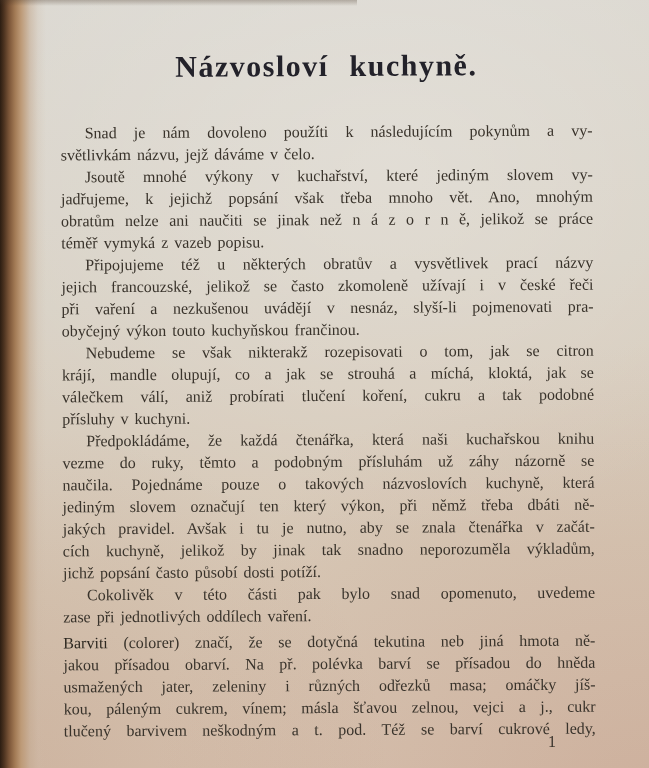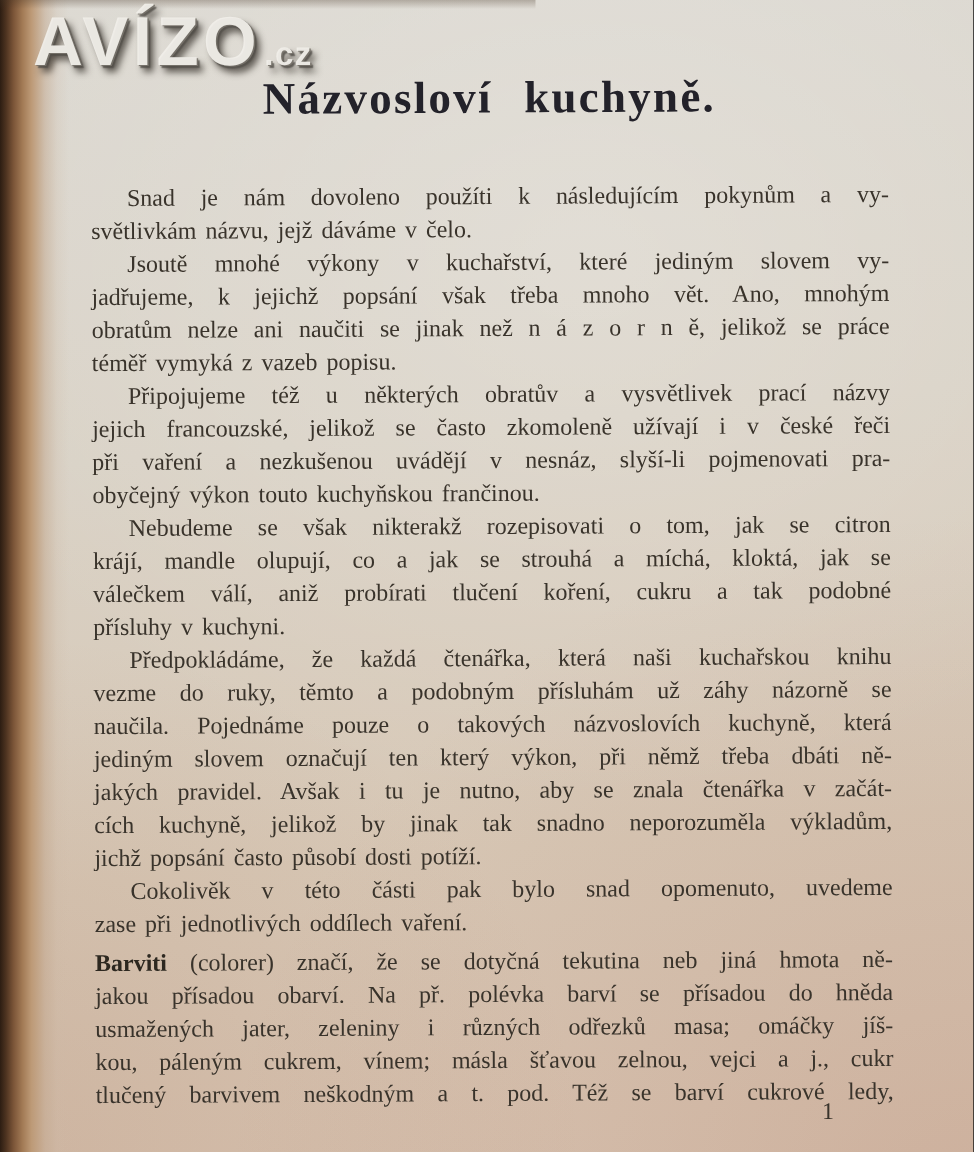--- a/index.html
+++ b/index.html
@@ -49,36 +49,33 @@
     font-size:30px;line-height:1.3;
     font-weight:bold;color:#23222a;
     letter-spacing:1.5px;word-spacing:12px;
   }
   .para{margin:0;}
   .line{text-align:justify;text-align-last:justify;}
   .para .line:first-child{text-indent:24px;}
   .para .line:last-child{text-align-last:left;}
   .entry{margin-top:4px;}
   .entry .line{text-align-last:justify;}
-  .entry-term{font-weight:bold;color:#2d2820;}
+  .entry-term{font-weight:normal;color:#2d2820;}
   .page-number{
     position:absolute;left:548px;top:733px;
     color:#39332b;font-size:16px;
   }
 </style>
 </head>
 <body>
 
 <div class="photo">
   <div class="edge-left"></div>
   <div class="edge-top"></div>
 
-  <div class="watermark">
-    <span class="brand">AVÍZO</span><span class="tld">.cz</span>
-  </div>
 
   <div class="page-content">
     <h1 class="page-title">Názvosloví kuchyně.</h1>
 
     <div class="para">
         <div class="line">Snad je nám dovoleno použíti k následujícím pokynům a vy-</div>
         <div class="line">světlivkám názvu, jejž dáváme v čelo.</div>
       </div>
     <div class="para">
         <div class="line">Jsoutě mnohé výkony v kuchařství, které jediným slovem vy-</div>

